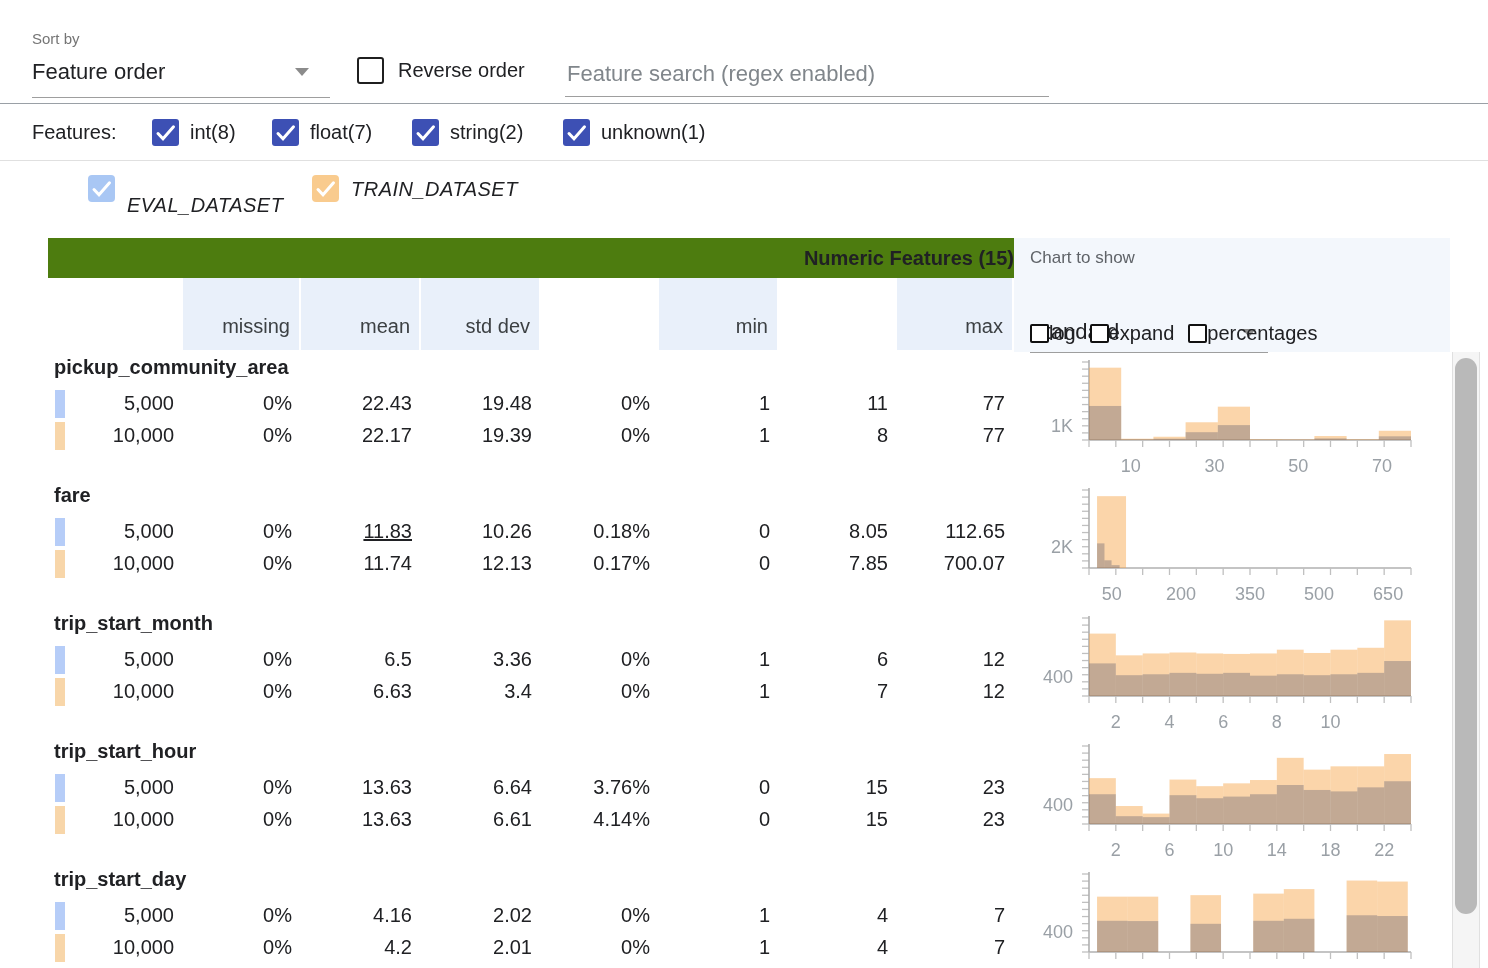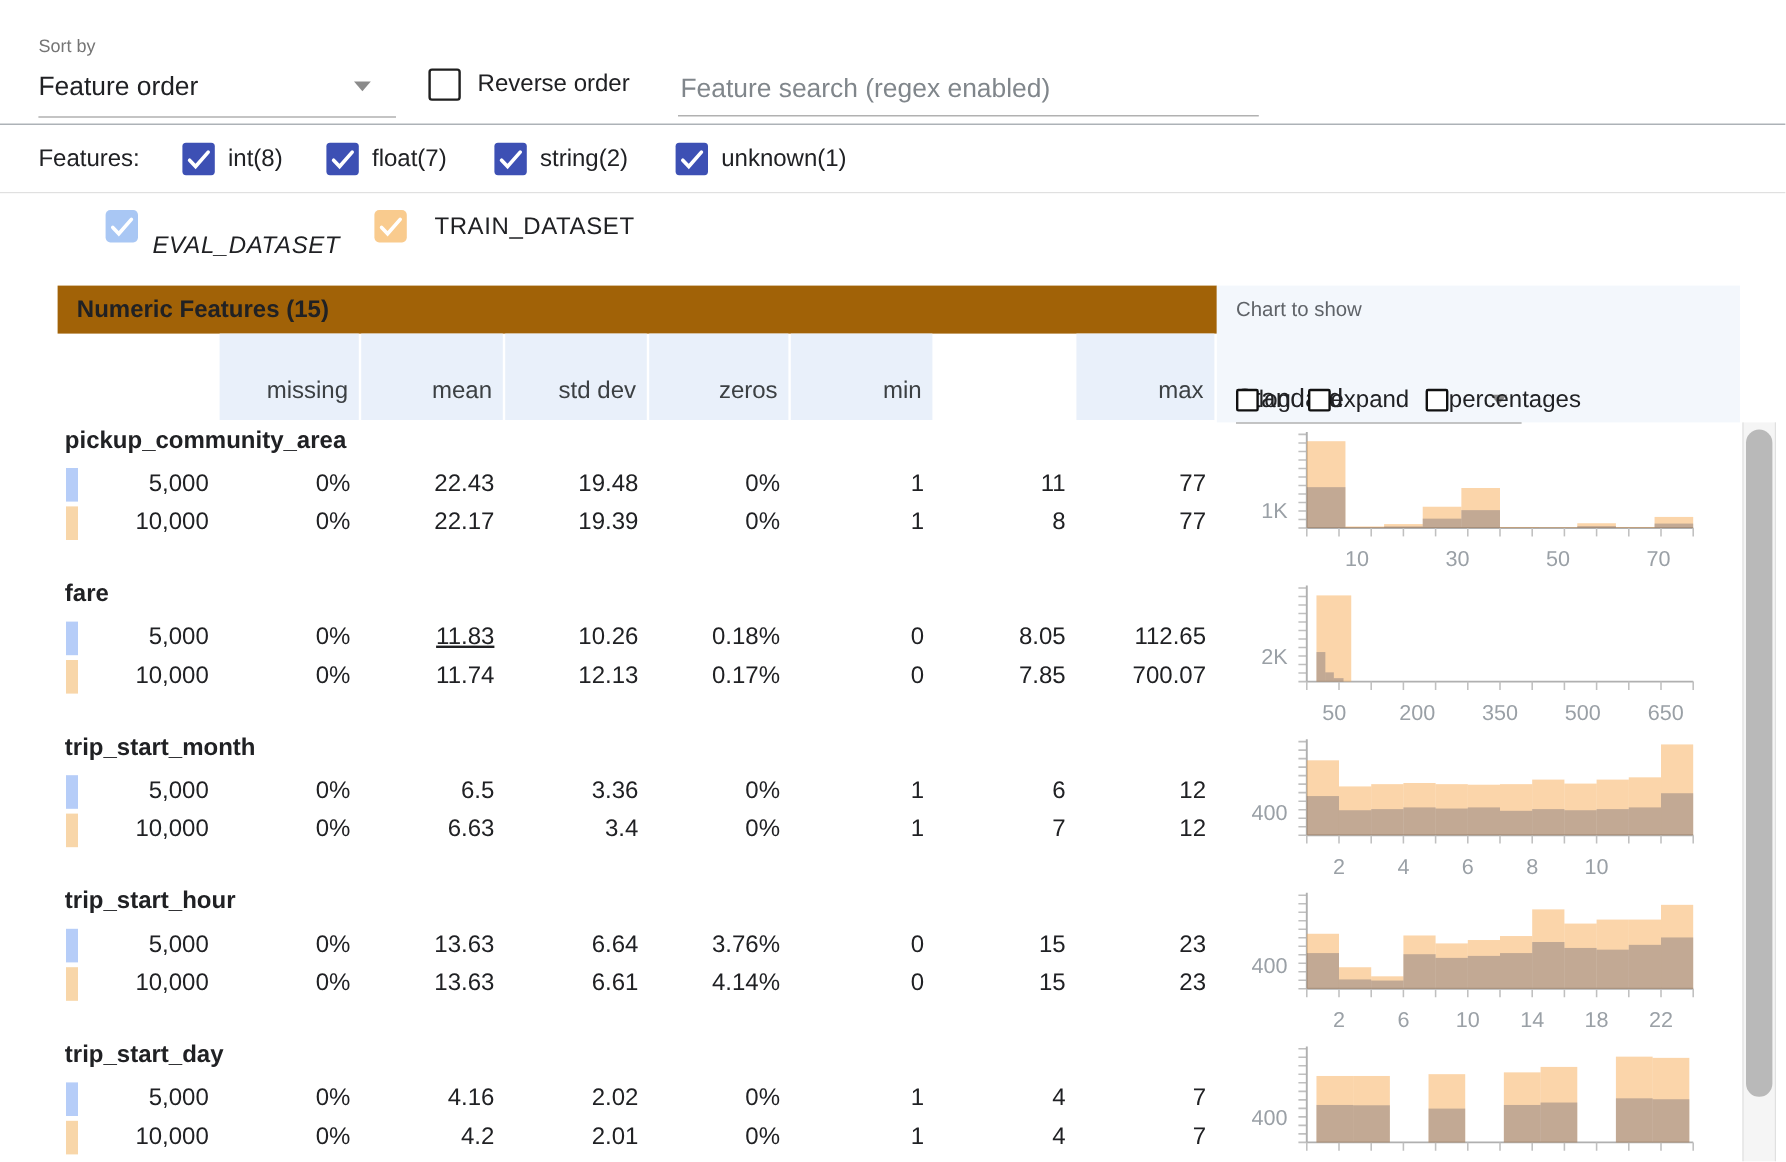--- a/index.html
+++ b/index.html
@@ -11,21 +11,21 @@
   .select-box{border-bottom:1px solid #9e9e9e;cursor:pointer;}
   .select-value{font-size:22px;color:#202124;}
   .caret{width:0;height:0;border-left:7px solid transparent;border-right:7px solid transparent;
          border-top:8px solid #8b8b8b;}
   .checkbox-empty{box-sizing:border-box;border:2px solid #1f1f1f;border-radius:3px;background:#fff;cursor:pointer;}
   .cb-label{font-size:20px;color:#202124;}
   .divider{height:1px;}
   input#feature-search{border:none;border-bottom:1.5px solid #9e9e9e;outline:none;
         font-size:22px;color:#202124;background:transparent;font-family:"Liberation Sans",sans-serif;}
   input#feature-search::placeholder{color:#80868b;}
-  .hdr-title{background:#a16207;font-size:20px;font-weight:bold;line-height:40px;padding-left:16px;}
+  .hdr-title{background:#4d7c0f;font-size:20px;font-weight:bold;line-height:40px;padding-left:16px;text-align:right;}
   .stat-hcell{position:absolute;top:0;height:72px;background:#e9f0fa;box-sizing:border-box;}
   .stat-hcell span{position:absolute;right:9px;bottom:12px;font-size:20px;color:#3c4043;}
   .feat-name{font-size:20px;font-weight:bold;color:#202124;}
   .stat-val{position:absolute;font-size:20px;color:#202124;text-align:right;}
   .swatch{position:absolute;width:10px;height:28px;}
   .legend-box{position:absolute;width:27px;height:27px;border-radius:4px;}
   .legend-label{position:absolute;font-size:20px;letter-spacing:0.5px;color:#202124;}
   .chart-ctrl-label{font-size:17px;color:#5f6368;}
   .toggle-box{box-sizing:border-box;width:19px;height:19px;border:2.5px solid #111;border-radius:2px;
               background:#fff;display:inline-block;vertical-align:middle;cursor:pointer;}
@@ -85,21 +85,21 @@
         <svg width="27" height="27" viewBox="0 0 27 27" style="position:absolute;left:0;top:0;">
           <path d="M6 14.5l5 5.3 10.5-12" stroke="#ffffff" stroke-width="3" fill="none" stroke-linecap="round"></path>
         </svg>
       </div>
       <div class="legend-label" style="left: 127px; top: 194px; font-style: italic;">EVAL_DATASET</div>
       <div class="legend-box" style="left: 312px; top: 175px; background: rgb(249, 203, 142);">
         <svg width="27" height="27" viewBox="0 0 27 27" style="position:absolute;left:0;top:0;">
           <path d="M6 14.5l5 5.3 10.5-12" stroke="#ffffff" stroke-width="3" fill="none" stroke-linecap="round"></path>
         </svg>
       </div>
-      <div class="legend-label" style="left: 362px; top: 178px;">TRAIN_DATASET</div>
+      <div class="legend-label" style="left: 351px; top: 178px; font-style: italic;">TRAIN_DATASET</div>
     </div>
 
   <div class="abs hdr-title" style="left:48px;top:238px;width:950px;height:40px;">Numeric Features (15)</div>
 
   <div class="abs" style="left:1014px;top:238px;width:436px;height:114px;background:#f3f7fc;">
     <div class="abs chart-ctrl-label" style="left:16px;top:10px;">Chart to show</div>
     <div class="abs select-box" style="left:16px;top:34px;width:238px;height:36px;margin-top:44px;">
       <span class="select-value abs" style="left:0;top:3px;">Standard</span>
       <span class="caret abs" style="left:212px;top:13px;"></span>
     </div>
@@ -108,23 +108,20 @@
 
   <div class="abs" id="stats-header" style="left:48px;top:278px;width:966px;height:72px;">
       <div class="stat-hcell" style="left: 135px; width: 116px;">
         <span>missing</span>
       </div>
       <div class="stat-hcell" style="left: 253px; width: 118px;">
         <span>mean</span>
       </div>
       <div class="stat-hcell" style="left: 373px; width: 118px;">
         <span>std dev</span>
-      </div>
-      <div class="stat-hcell" style="left: 493px; width: 116px;">
-        <span>zeros</span>
       </div>
       <div class="stat-hcell" style="left: 611px; width: 118px;">
         <span>min</span>
       </div>
       <div class="stat-hcell" style="left: 849px; width: 115px;">
         <span>max</span>
       </div>
     </div>
 
   <div class="abs" id="features-area" style="left:48px;top:352px;width:966px;height:616px;">

